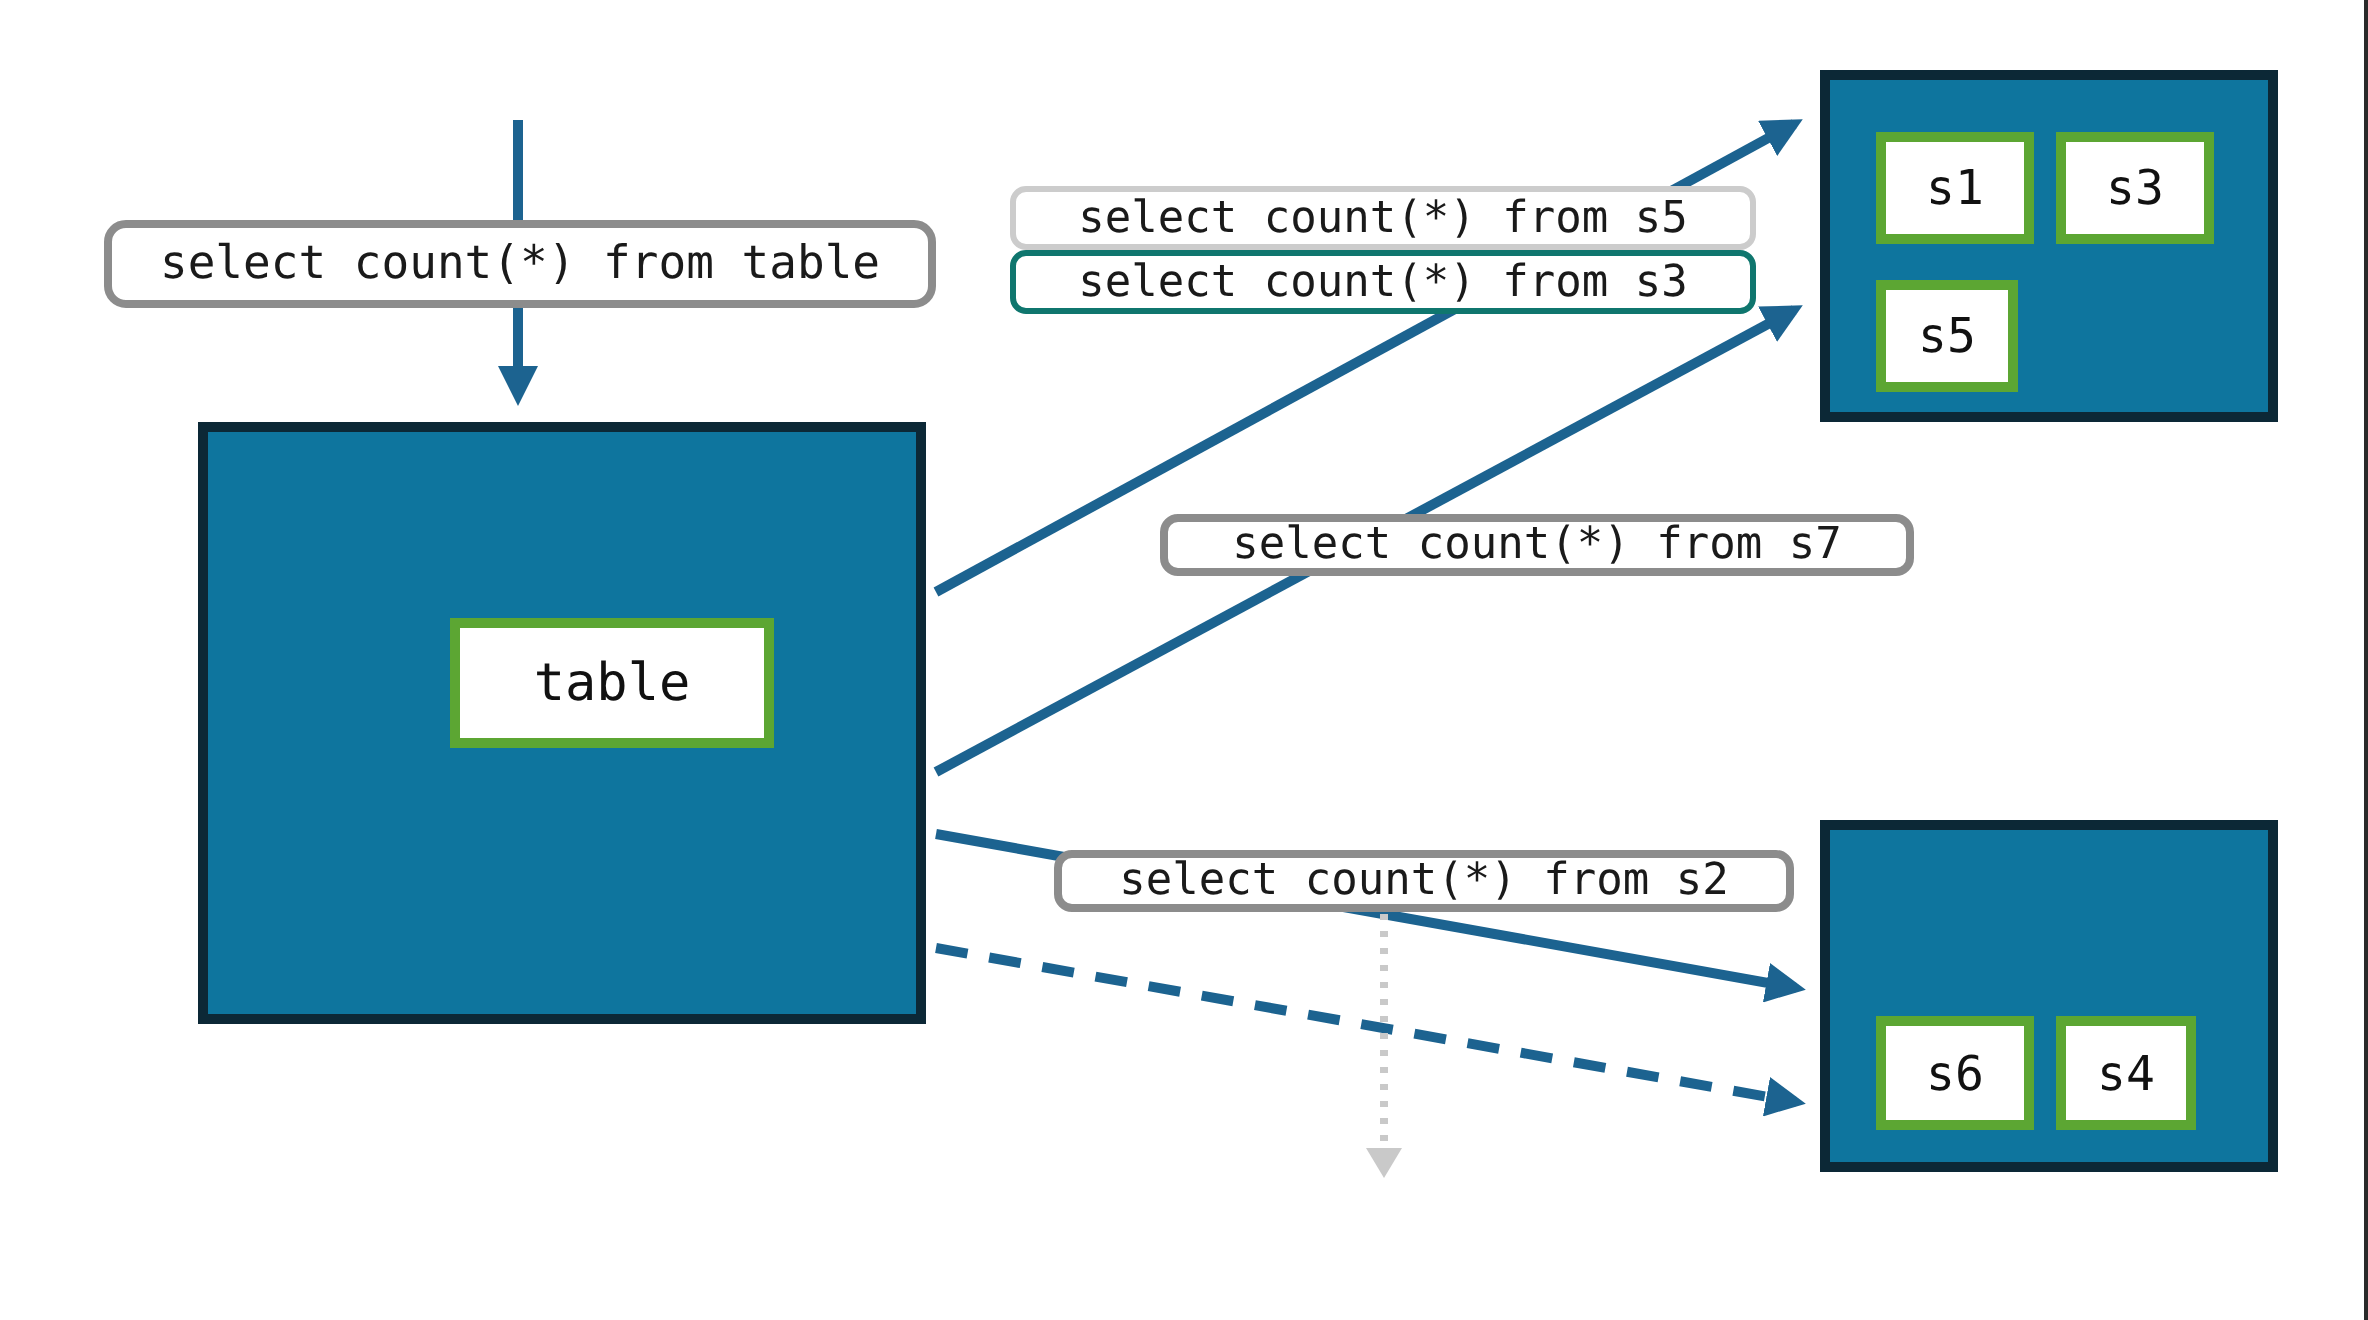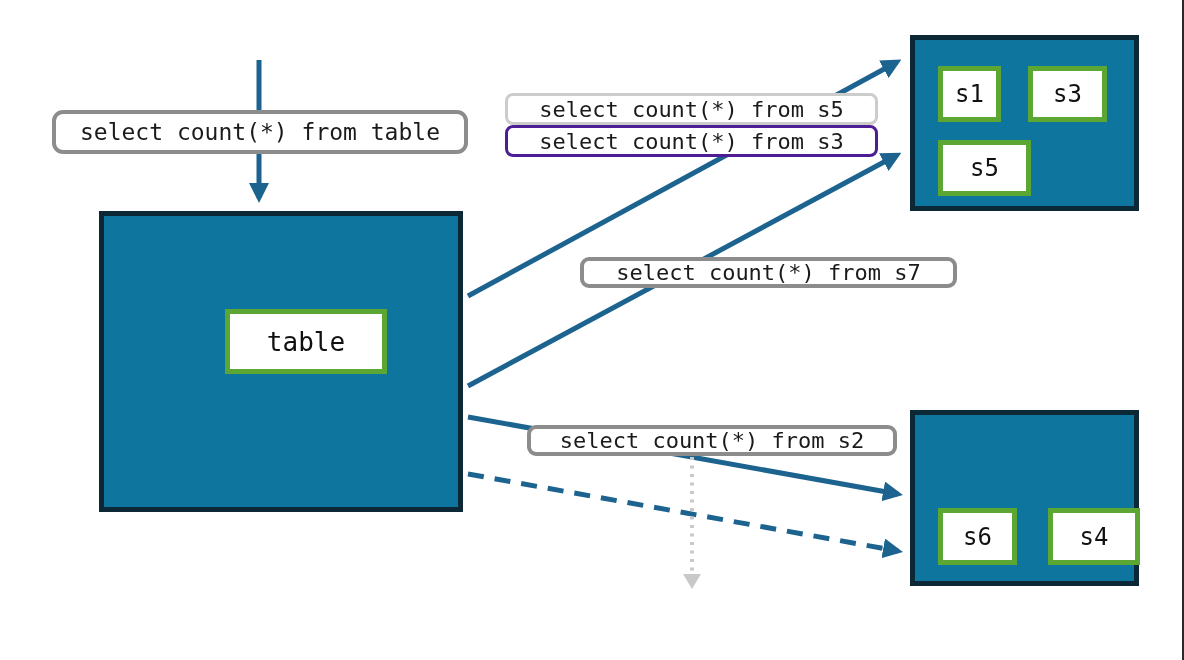--- a/index.html
+++ b/index.html
@@ -12,49 +12,49 @@
 
   
   .pill{
     position:absolute;background:#ffffff;color:#1a1a1a;
     display:flex;align-items:center;justify-content:center;
     font-size:22px;white-space:nowrap;z-index:3;box-sizing:border-box;
     border:4px solid #8c8c8c;border-radius:9px;
   }
   .pill.big{font-size:23px;border-radius:11px;}
   .pill.faded{border:3px solid #cccccc;border-radius:8px;}
-  .pill.mid{border:3px solid #4c1d95;border-radius:8px;z-index:4;}
+  .pill.mid{border:3px solid #0f766e;border-radius:8px;z-index:4;}
 
   
   .pool{
     position:absolute;background:#0e759e;border:5px solid #0c2836;
     box-sizing:border-box;z-index:2;
   }
   .shard{
     position:absolute;background:#ffffff;border:5px solid #5ca633;
     box-sizing:border-box;display:flex;align-items:center;justify-content:center;
     font-size:24px;color:#111111;
   }
 
   
   #table-pool{left:52px;top:211px;width:364px;height:301px;margin-left:47px;}
   #table-inner{left:121px;top:93px;width:162px;height:65px;font-size:26px;}
 
   
   #pool-top{left:910px;top:35px;width:229px;height:176px;}
-  #s1{left:23px;top:26px;width:63px;height:56px;}
+  #s1{left:23px;top:26px;width:79px;height:56px;}
   #s3{left:113px;top:26px;width:79px;height:56px;}
-  #s5{left:23px;top:100px;width:93px;height:56px;}
+  #s5{left:23px;top:100px;width:71px;height:56px;}
   #s7{left:113px;top:100px;width:79px;height:56px;}
 
   
   #pool-bottom{left:910px;top:410px;width:229px;height:176px;}
   #s2w{left:23px;top:20px;width:169px;height:57px;}
   #s6{left:23px;top:93px;width:79px;height:57px;}
-  #s4{left:113px;top:93px;width:92px;height:57px;margin-left:20px;}
+  #s4{left:113px;top:93px;width:70px;height:57px;}
 
   
   #q-table{left:52px;top:110px;width:416px;height:44px;}
   #q-s5{left:505px;top:93px;width:373px;height:32px;}
   #q-s3{left:505px;top:125px;width:373px;height:32px;}
   #q-s7{left:580px;top:257px;width:377px;height:31px;}
   #q-s2{left:527px;top:425px;width:370px;height:31px;}
   #q-est{left:508px;top:513px;width:374px;height:31px;}
 
   

